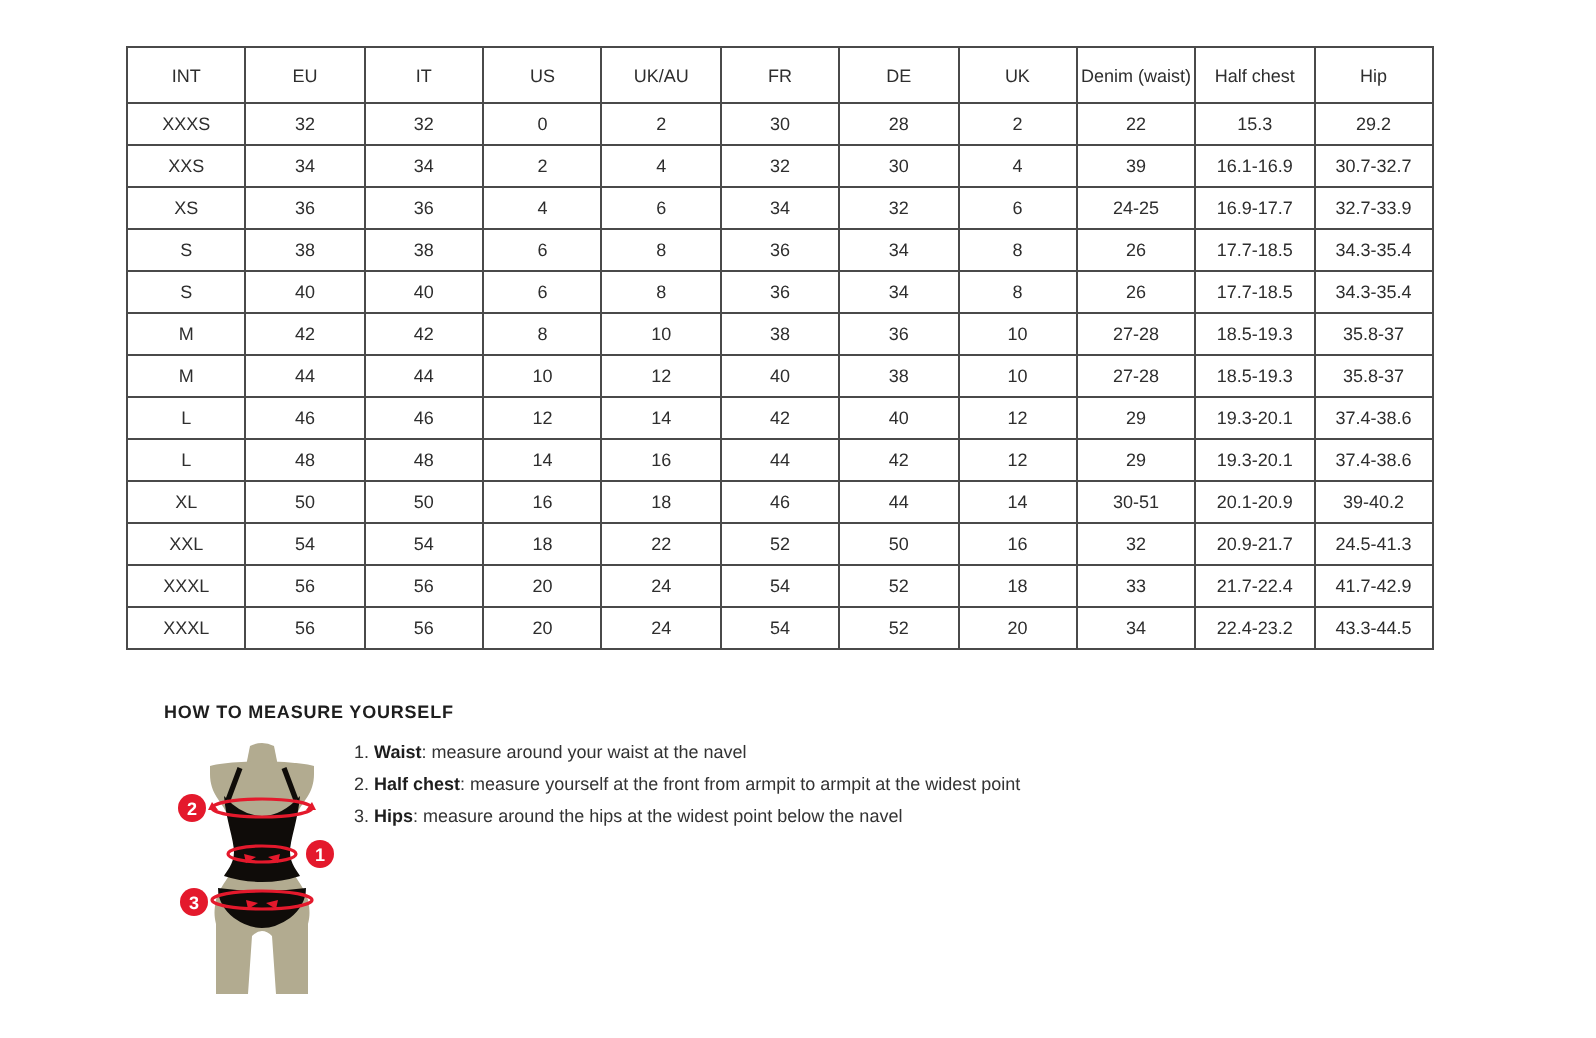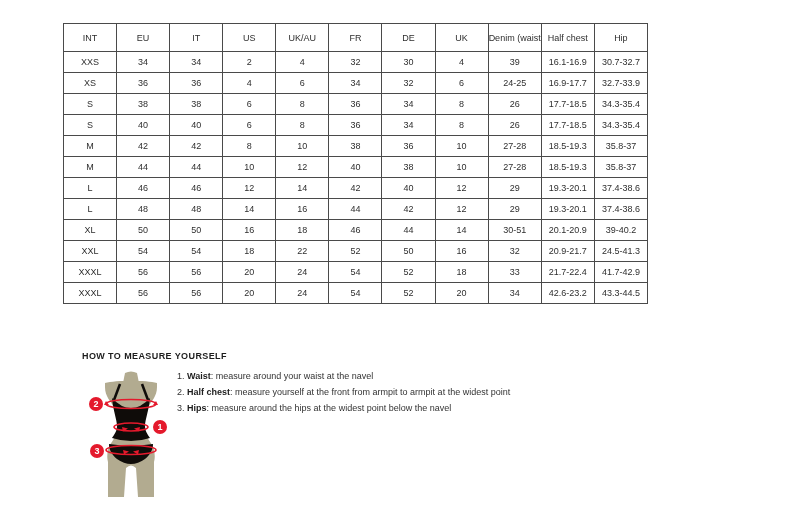--- a/index.html
+++ b/index.html
@@ -9,21 +9,21 @@
     font-family: "Liberation Sans", sans-serif;
     color: #2e2e2e;
     position: relative;
     overflow: hidden;
   }
 
   
   table.size-chart {
     position: absolute;
     left: 63px; top: 23px;
-    width: 585px;
+    width: 654px;
     border-collapse: collapse;
     table-layout: fixed;
   }
   table.size-chart th, table.size-chart td {
     border: 1px solid #4a4a4a;
     text-align: center;
     vertical-align: middle;
     font-size: 9px;
     font-weight: 400;
     color: #2e2e2e;
@@ -75,20 +75,33 @@
         <th>FR</th>
         <th>DE</th>
         <th>UK</th>
         <th>Denim (waist)</th>
         <th>Half chest</th>
         <th>Hip</th>
       </tr>
   </thead>
   <tbody>
       <tr>
+        <td>XXXS</td>
+        <td>32</td>
+        <td>32</td>
+        <td>0</td>
+        <td>2</td>
+        <td>30</td>
+        <td>28</td>
+        <td>2</td>
+        <td>22</td>
+        <td>15.3</td>
+        <td>29.2</td>
+      </tr>
+      <tr>
         <td>XXS</td>
         <td>34</td>
         <td>34</td>
         <td>2</td>
         <td>4</td>
         <td>32</td>
         <td>30</td>
         <td>4</td>
         <td>39</td>
         <td>16.1-16.9</td>
@@ -227,21 +240,21 @@
       <tr>
         <td>XXXL</td>
         <td>56</td>
         <td>56</td>
         <td>20</td>
         <td>24</td>
         <td>54</td>
         <td>52</td>
         <td>20</td>
         <td>34</td>
-        <td>42.6-23.2</td>
+        <td>22.4-23.2</td>
         <td>43.3-44.5</td>
       </tr>
     </tbody>
 </table>
 
 <div class="measure-title">HOW TO MEASURE YOURSELF</div>
 
 <div class="figure-wrap">
   <svg width="110" height="130" viewBox="0 0 110 130">
 

